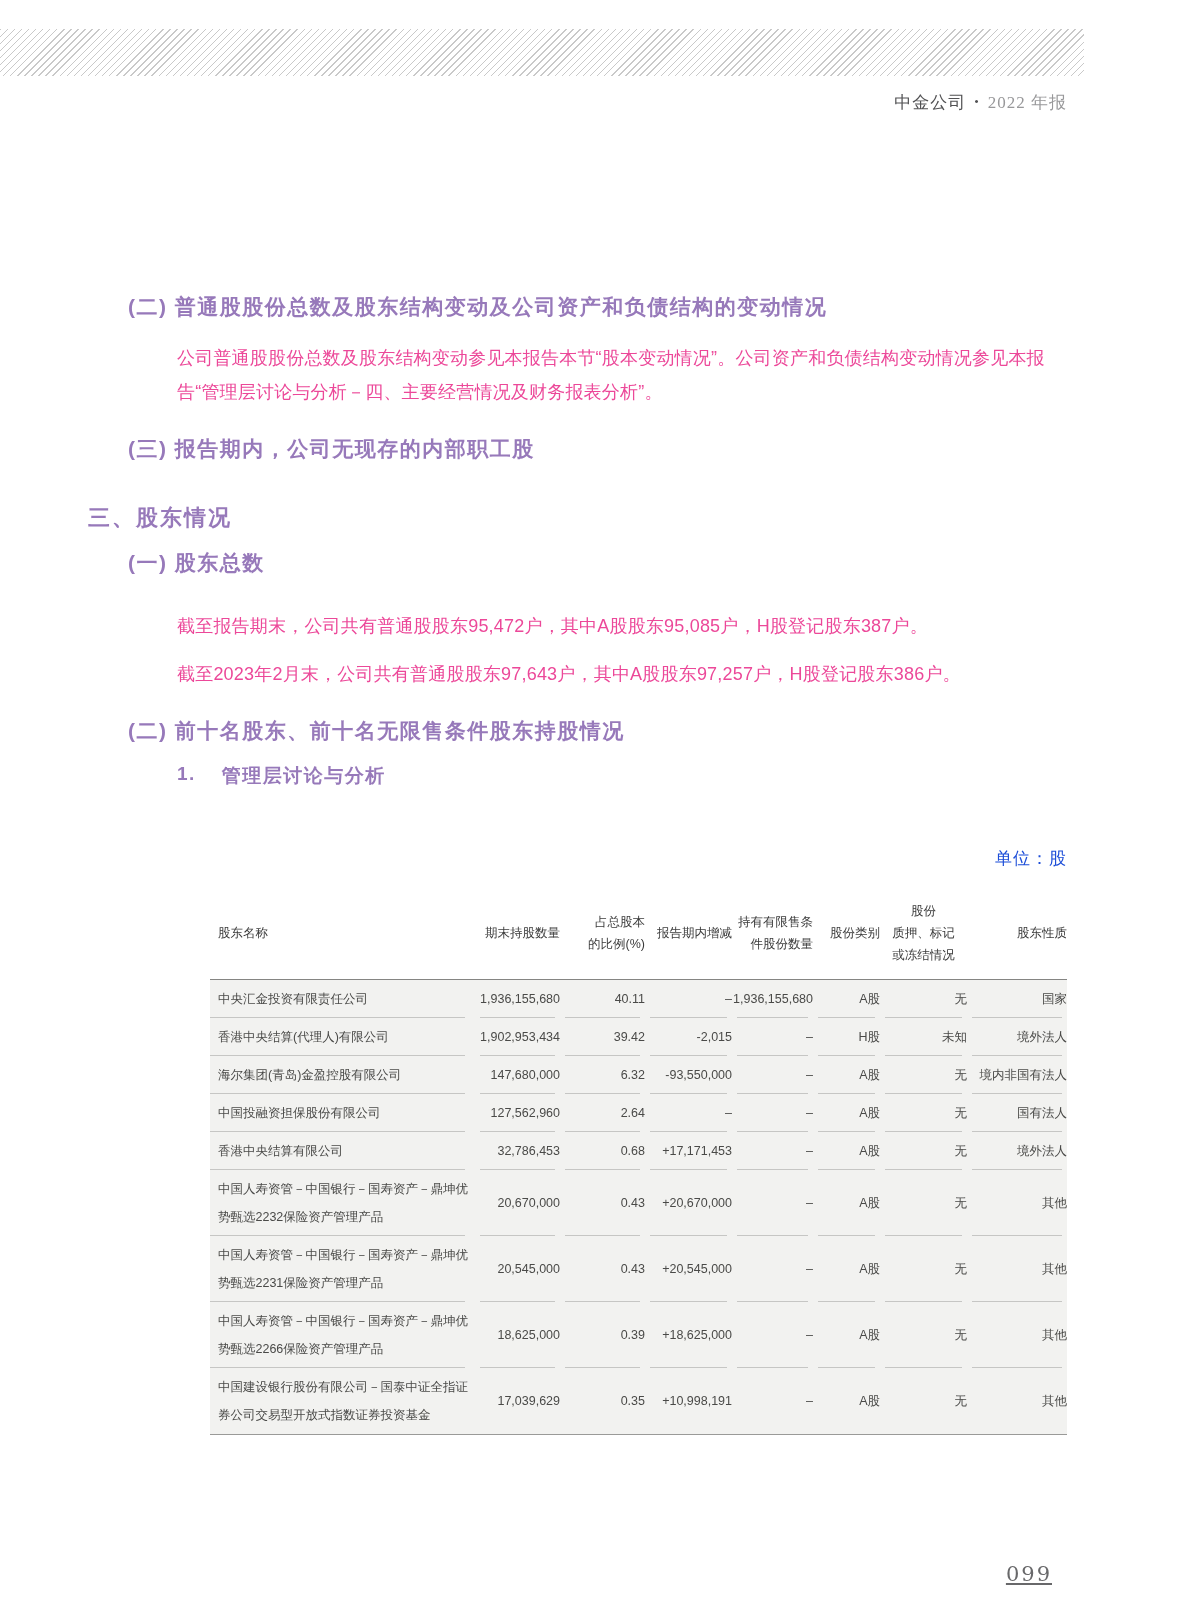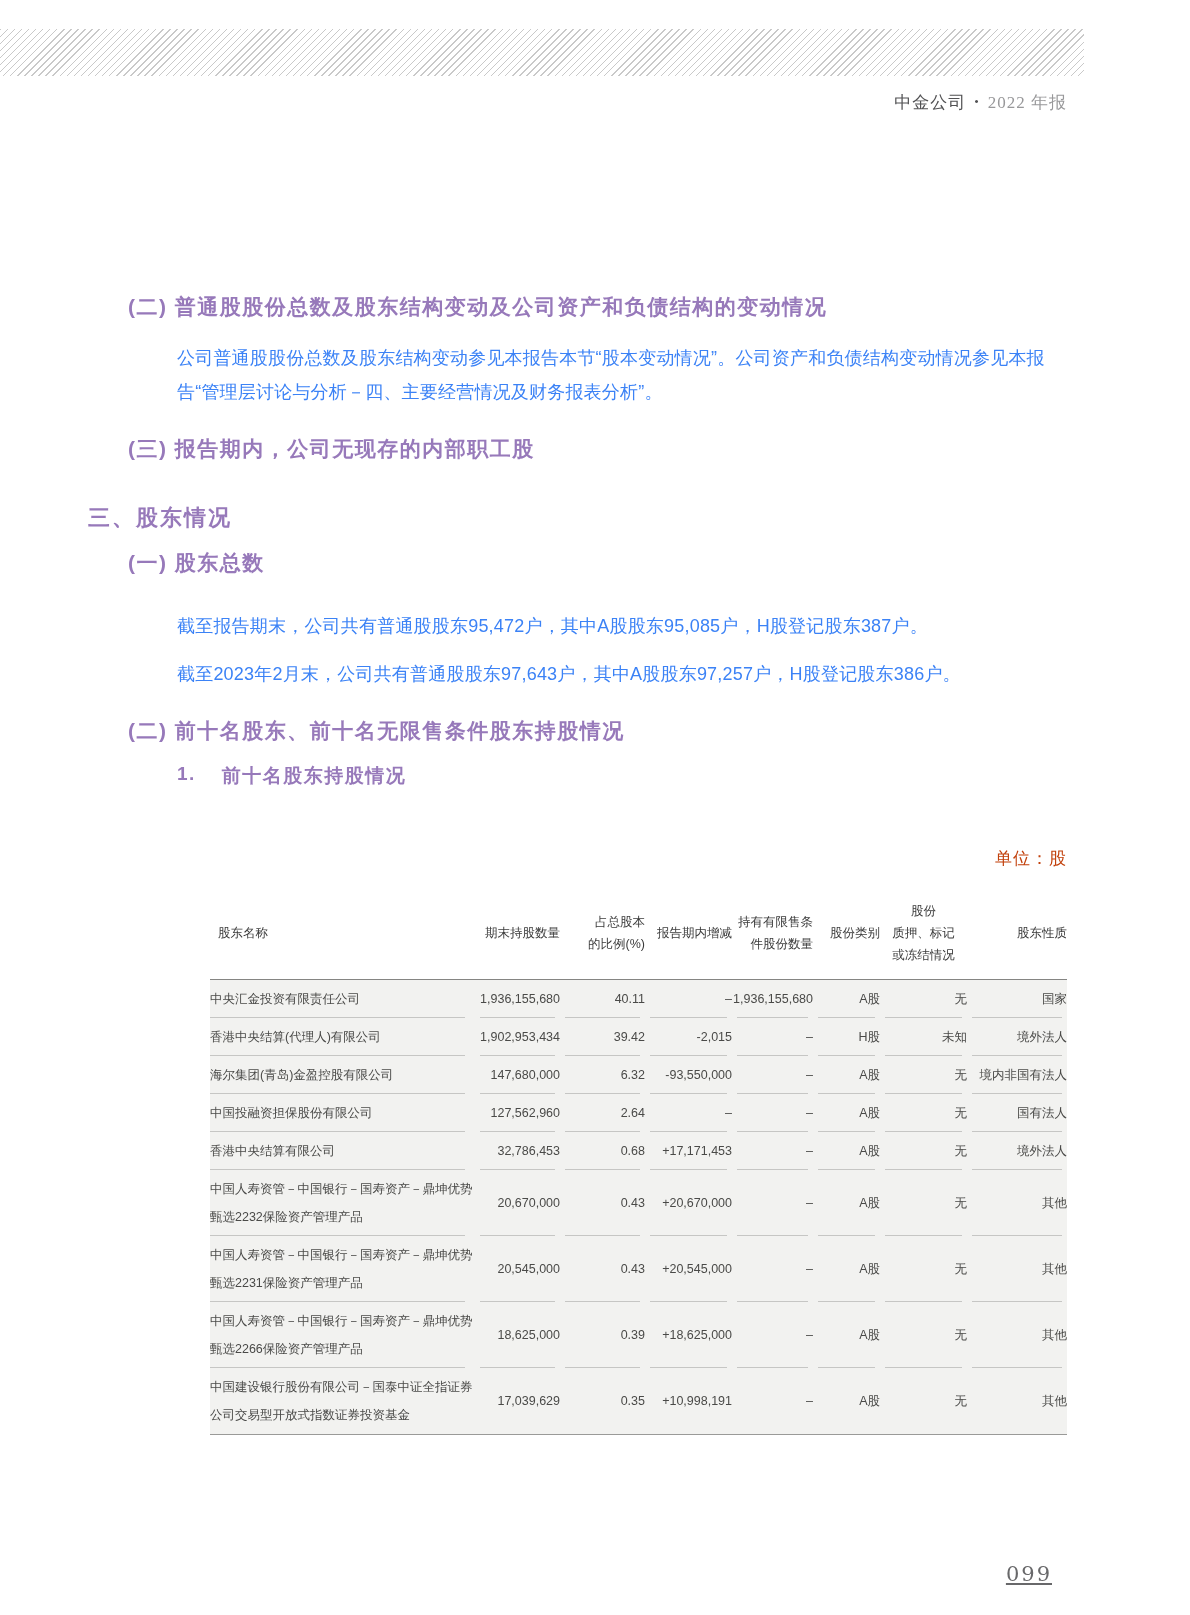--- a/index.html
+++ b/index.html
@@ -18,45 +18,45 @@
     font-family:"Liberation Serif","DejaVu Serif",serif; color:#525254; white-space:nowrap;
   }
   .doc-header .sep { margin:0 8px; color:#525254; font-size:13px; vertical-align:2px; }
   .doc-header .edition { color:#98989a; }
 
   .h-purple { position:absolute; color:#9779ba; font-weight:bold; white-space:nowrap; }
   .h2 { font-size:21px; letter-spacing:1.5px; }
   .h1 { font-size:22px; letter-spacing:2px; }
   .h3 { font-size:19px; letter-spacing:1.5px; }
 
-  .body-text { position:absolute; font-size:18px; line-height:34px; color:#3b82f6; letter-spacing:0.2px; }
+  .body-text { position:absolute; font-size:18px; line-height:34px; color:#ec4899; letter-spacing:0.2px; }
   .numbered { display:flex; gap:26px; }
 
-  .unit-label { position:absolute; top:818px; right:123px; font-size:17px; color:#c2410c; letter-spacing:1px; }
+  .unit-label { position:absolute; top:818px; right:123px; font-size:17px; color:#1d4ed8; letter-spacing:1px; }
 
   
   .tbl-wrap { position:absolute; left:210px; top:858px; }
   table { border-collapse:collapse; table-layout:fixed; width:857px; font-size:12.5px; color:#4a4a48; border-bottom:1px solid #9a9a98; }
   col.c0{width:265px} col.c1{width:85px} col.c2{width:85px} col.c3{width:87px}
   col.c4{width:81px} col.c5{width:67px} col.c6{width:87px} col.c7{width:100px}
   thead th {
     height:92px; vertical-align:middle; font-weight:normal; color:#3b3b3b;
     border-bottom:1px solid #858583; background:#fff; line-height:22px; padding:0;
   }
   thead th:first-child { text-align:left; padding-left:8px; }
   thead th { text-align:right; }
   thead th.center { text-align:center; }
   tbody tr { background:#f2f2f0; }
   tbody td {
     padding:5px 0; line-height:28px; vertical-align:middle; text-align:right;
     background-image:linear-gradient(#c6c6c4,#c6c6c4);
     background-repeat:no-repeat; background-size:calc(100% - 10px) 1px;
     background-position:bottom center;
   }
-  tbody td:first-child { text-align:left; background-position:bottom left; }
+  tbody td:first-child { text-align:left; padding-left:8px; background-position:bottom left; }
   tbody tr:last-child td { background-image:none; }
 
   .page-num {
     position:absolute; top:1533px; right:138px;
     font-family:"DejaVu Serif","Liberation Serif",serif; font-size:21px;
     letter-spacing:2px; color:#68686a;text-decoration:underline;
   }
 </style>
 </head>
 <body>
@@ -80,21 +80,21 @@
   <div class="h-purple h2" style="left:128px; top:520px;">(一) 股东总数</div>
 
   <div class="body-text" style="left:177px; top:580px; width:920px;">截至报告期末，公司共有普通股股东95,472户，其中A股股东95,085户，H股登记股东387户。</div>
 
   <div class="body-text" style="left:177px; top:628px; width:920px;">截至2023年2月末，公司共有普通股股东97,643户，其中A股股东97,257户，H股登记股东386户。</div>
 
   <div class="h-purple h2" style="left:128px; top:688px;">(二) 前十名股东、前十名无限售条件股东持股情况</div>
 
   <div class="h-purple h3 numbered" style="left:177px; top:734px;">
     <span>1.</span>
-    <span>前十名股东持股情况</span>
+    <span>管理层讨论与分析</span>
   </div>
 
   <div class="unit-label">单位：股</div>
 
   <div class="tbl-wrap">
     <table>
       <colgroup>
         <col class="c0">
           <col class="c1">
           <col class="c2">

